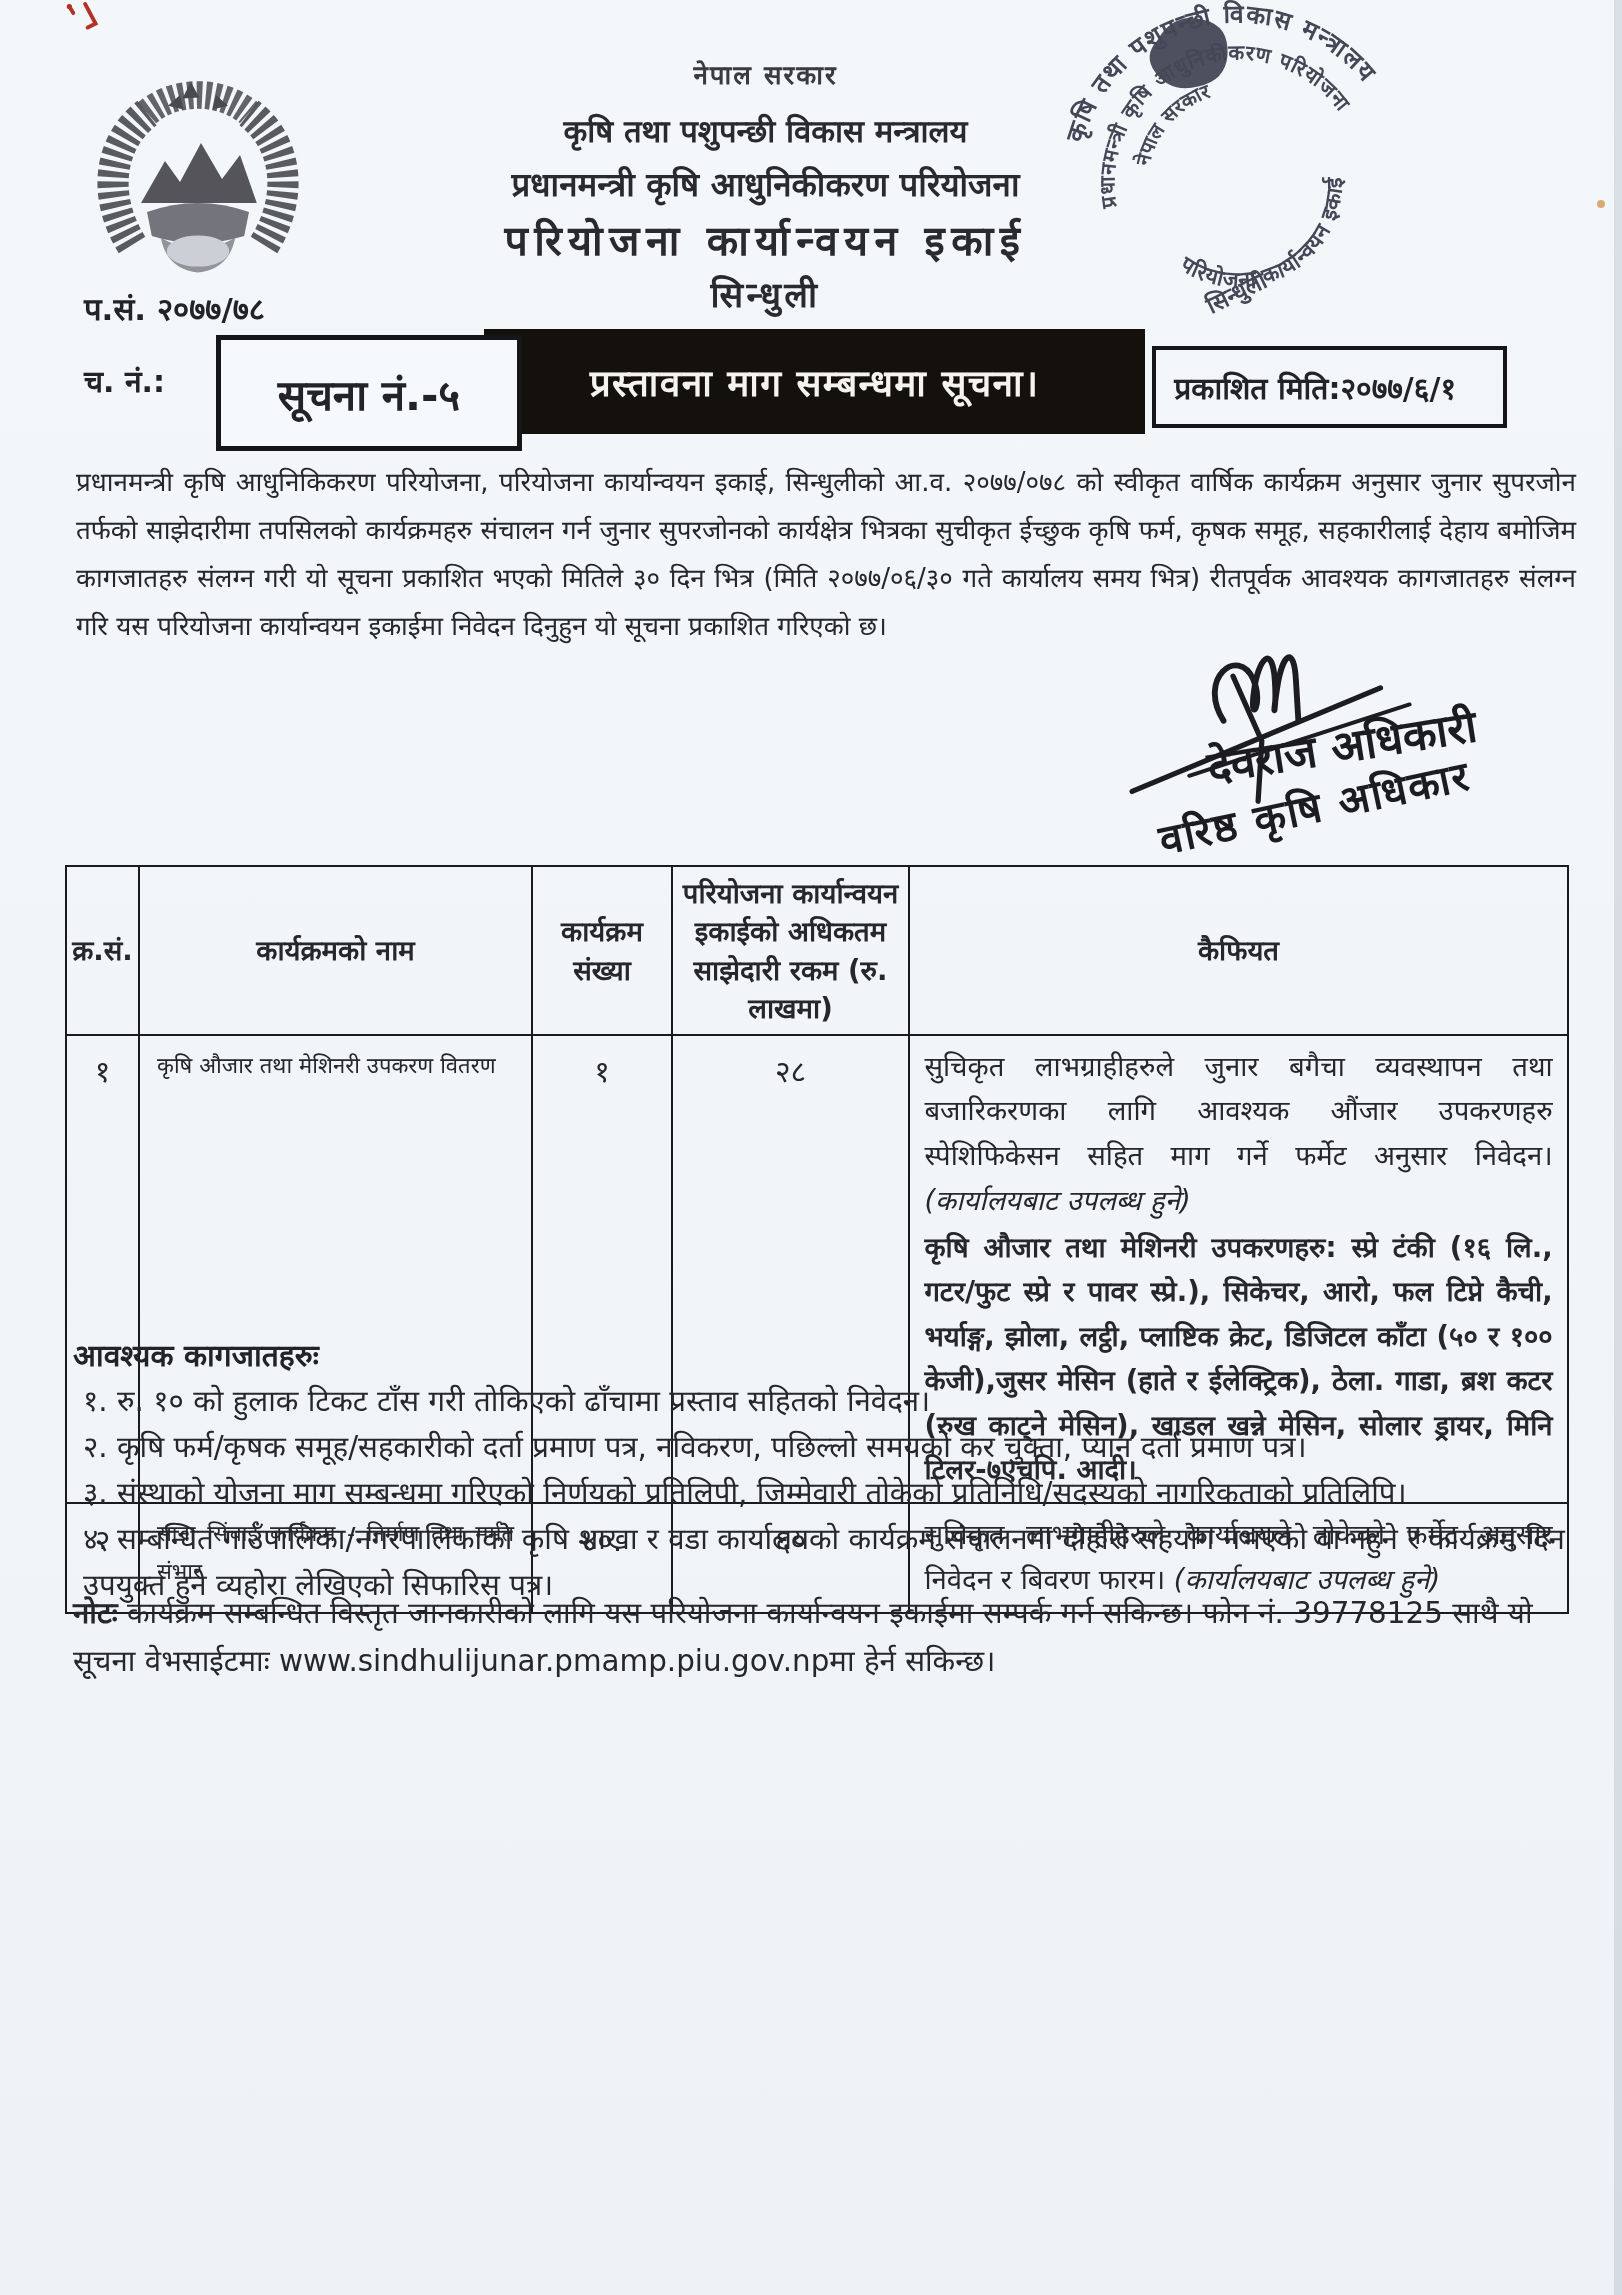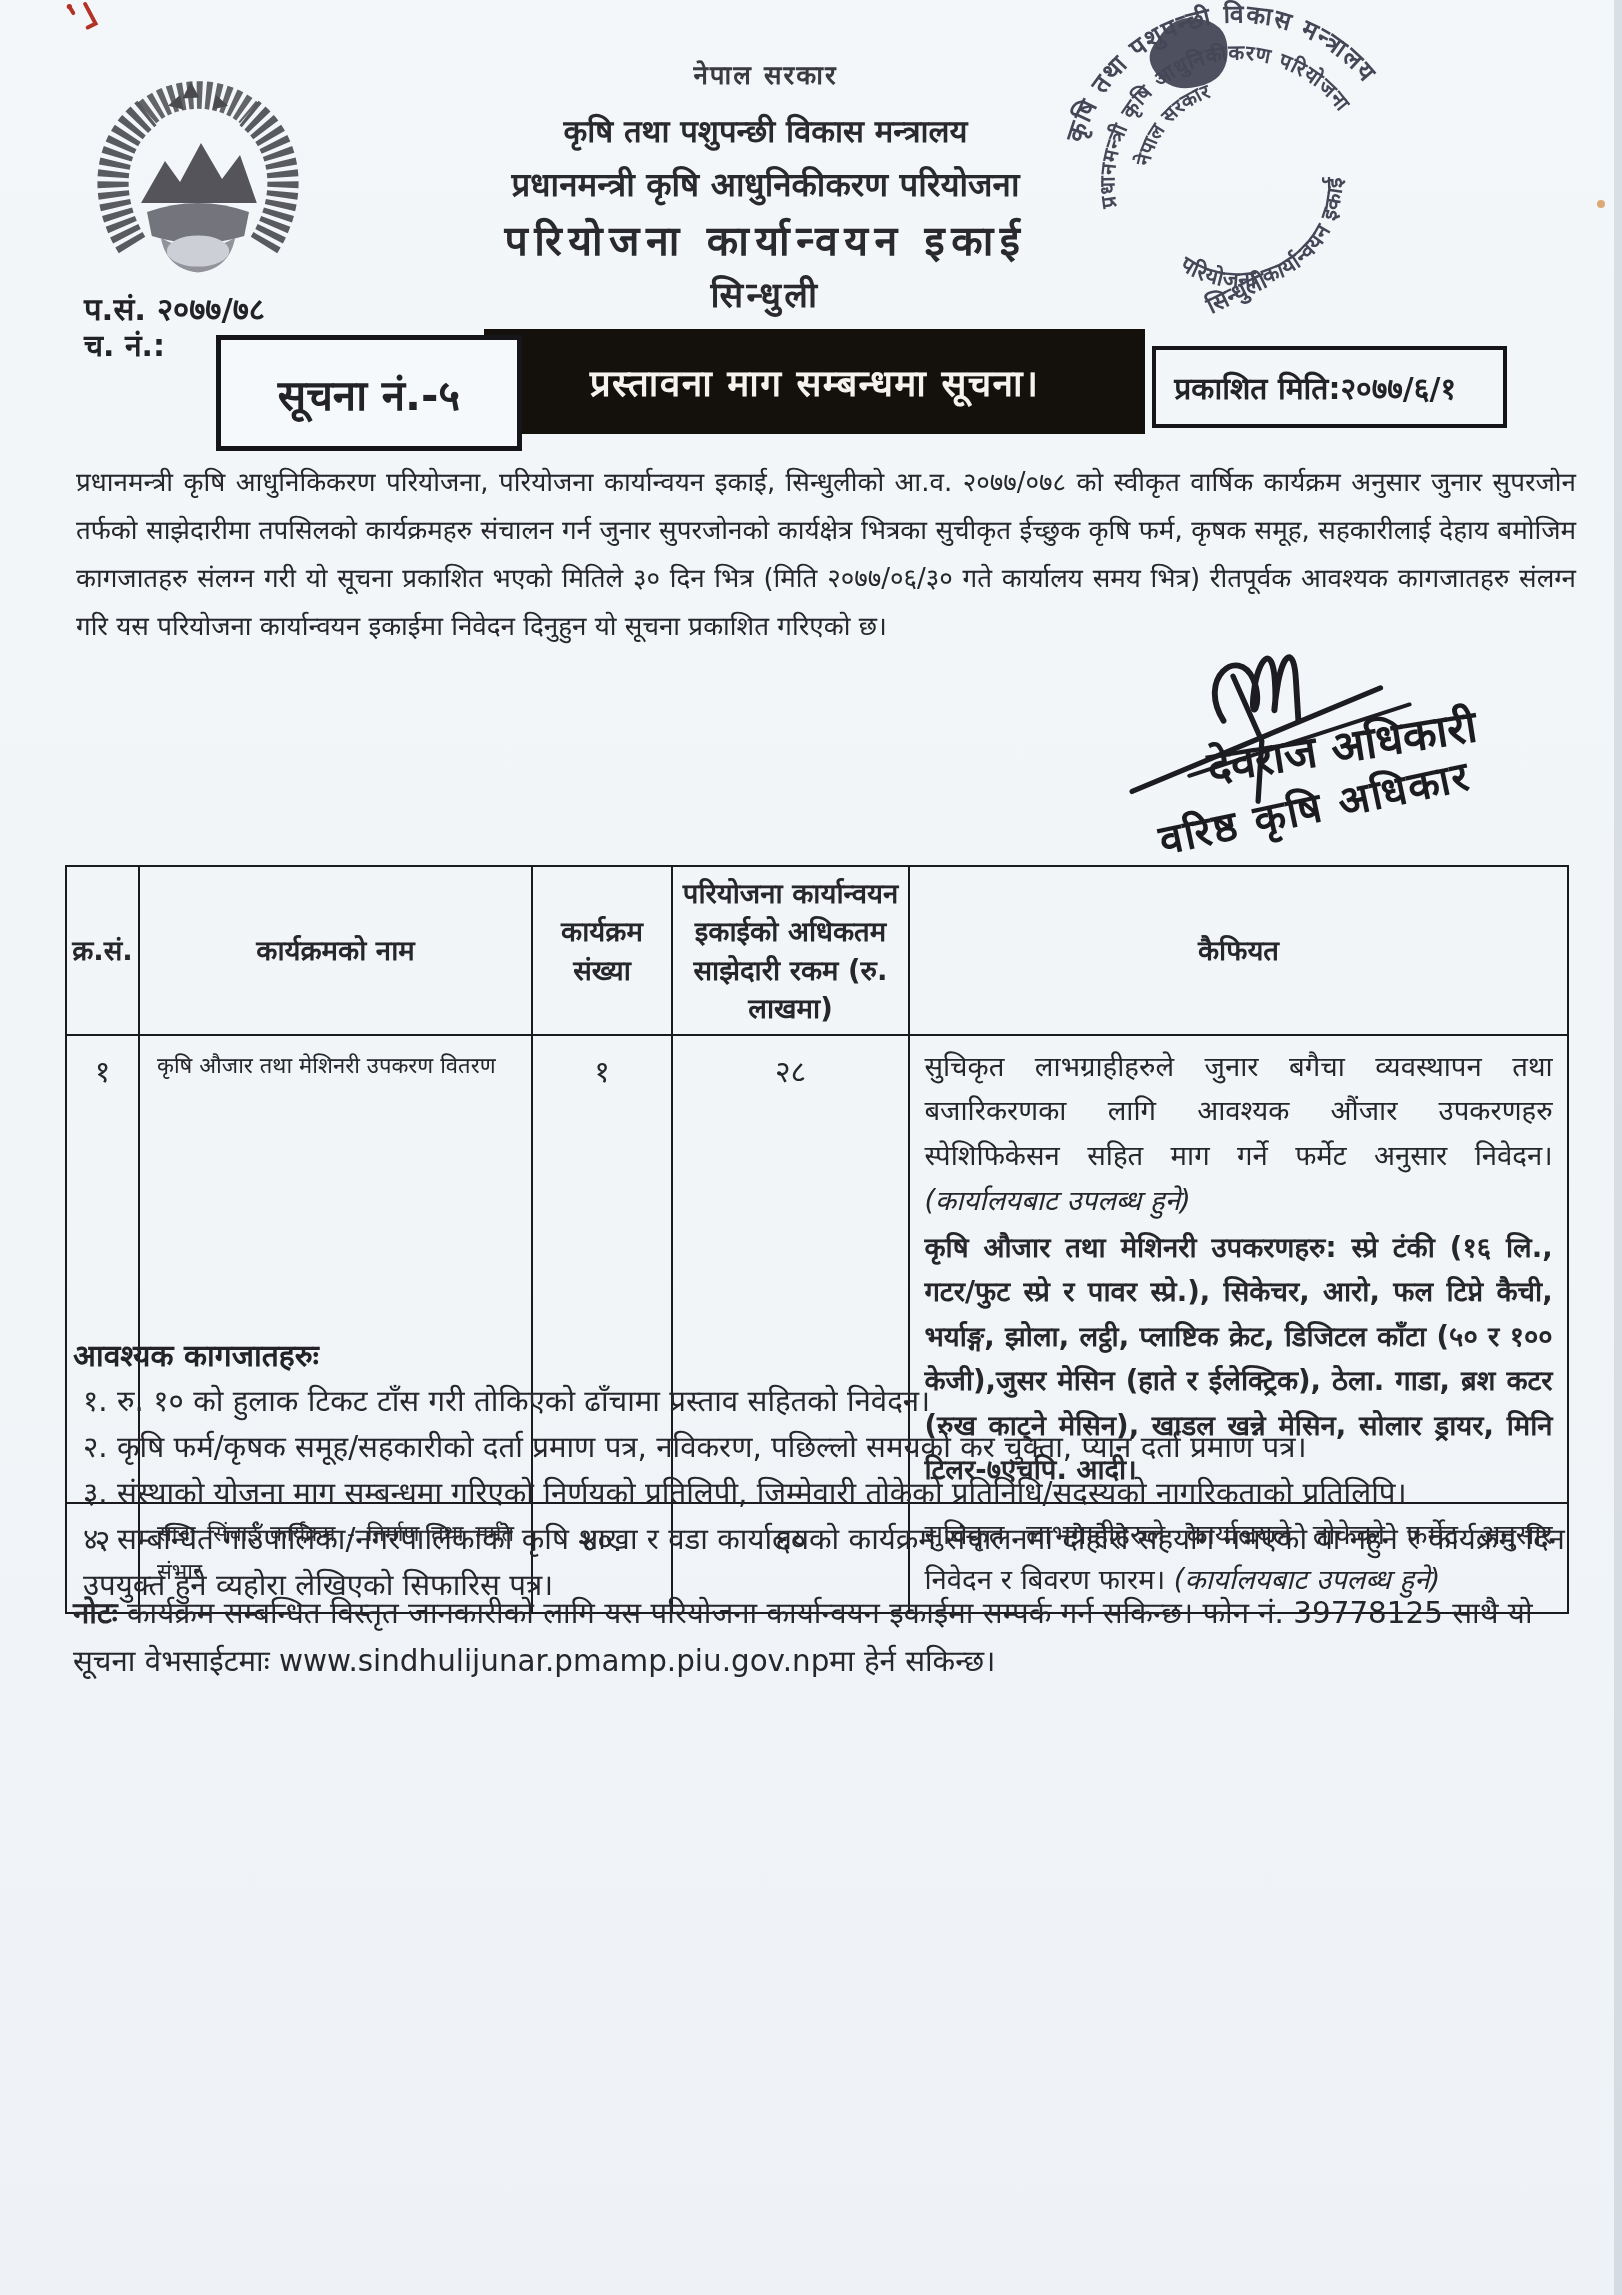--- a/index.html
+++ b/index.html
@@ -18,21 +18,21 @@
   .emblem{position:absolute;left:90px;top:71px;width:216px;height:222px;opacity:.92;}
   .stamp{position:absolute;left:1042px;top:-26px;width:380px;height:380px;
          transform:rotate(-18deg);opacity:.88;}
   .contact{position:absolute;right:116px;top:213px;text-align:right;font-weight:700;
            font-family:"Liberation Serif","DejaVu Sans",serif;color:#1e1e24;}
   .c-phone{font-size:26px;}
   .c-email{font-size:24px;margin-top:13px;}
   .c-web{font-size:24px;margin-top:10.5px;}
   
   .ref-ps{position:absolute;left:84px;top:287px;font-size:31px;font-weight:600;}
-  .ref-ch{position:absolute;left:84px;top:324px;font-size:30px;font-weight:600;}
+  .ref-ch{position:absolute;left:84px;top:360px;font-size:30px;font-weight:600;}
   .notice-box{position:absolute;left:216px;top:335px;width:306px;height:116px;
       border:5.2px solid #15151a;background:#f6f9fb;box-sizing:border-box;
       display:flex;align-items:center;justify-content:center;
       font-size:42px;font-weight:700;}
   .notice-band{position:absolute;left:484px;top:329px;width:661px;height:105px;
       background:#14110d;color:#f4f3ee;display:flex;align-items:center;justify-content:center;
       font-size:37px;font-weight:700;letter-spacing:1.3px;}
   .pub-box{position:absolute;left:1152px;top:346px;width:355px;height:82px;
       border:4.6px solid #15151a;box-sizing:border-box;display:flex;align-items:center;
       padding-left:18.3px;font-size:30px;font-weight:600;}

